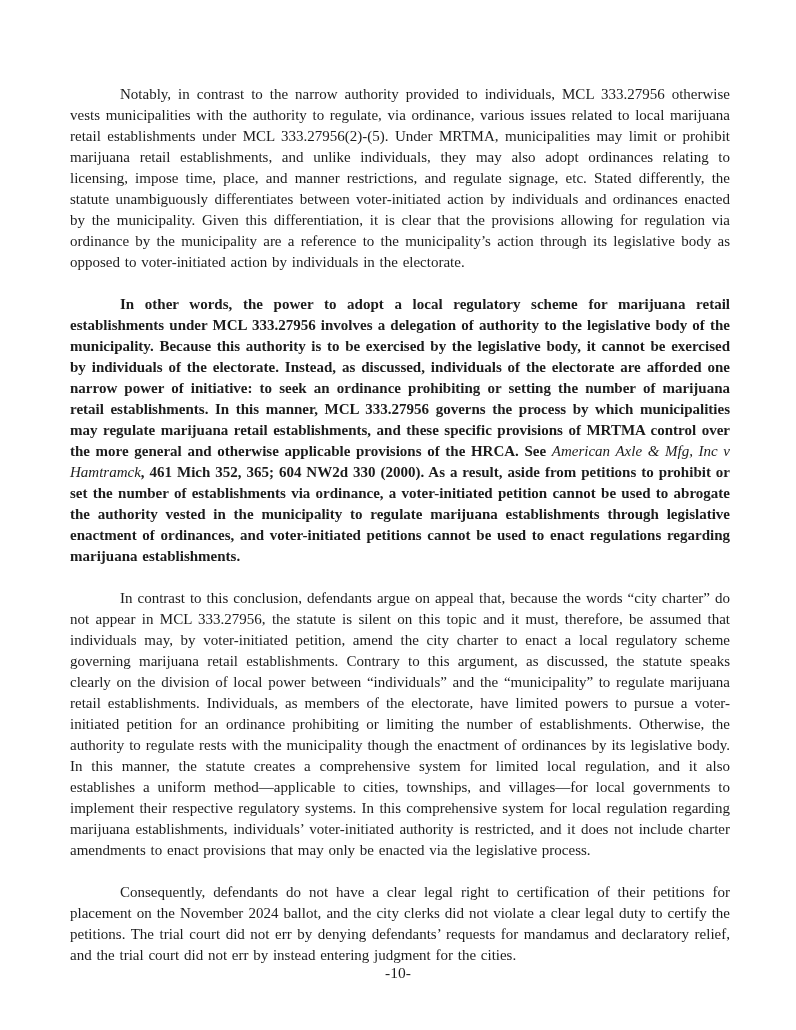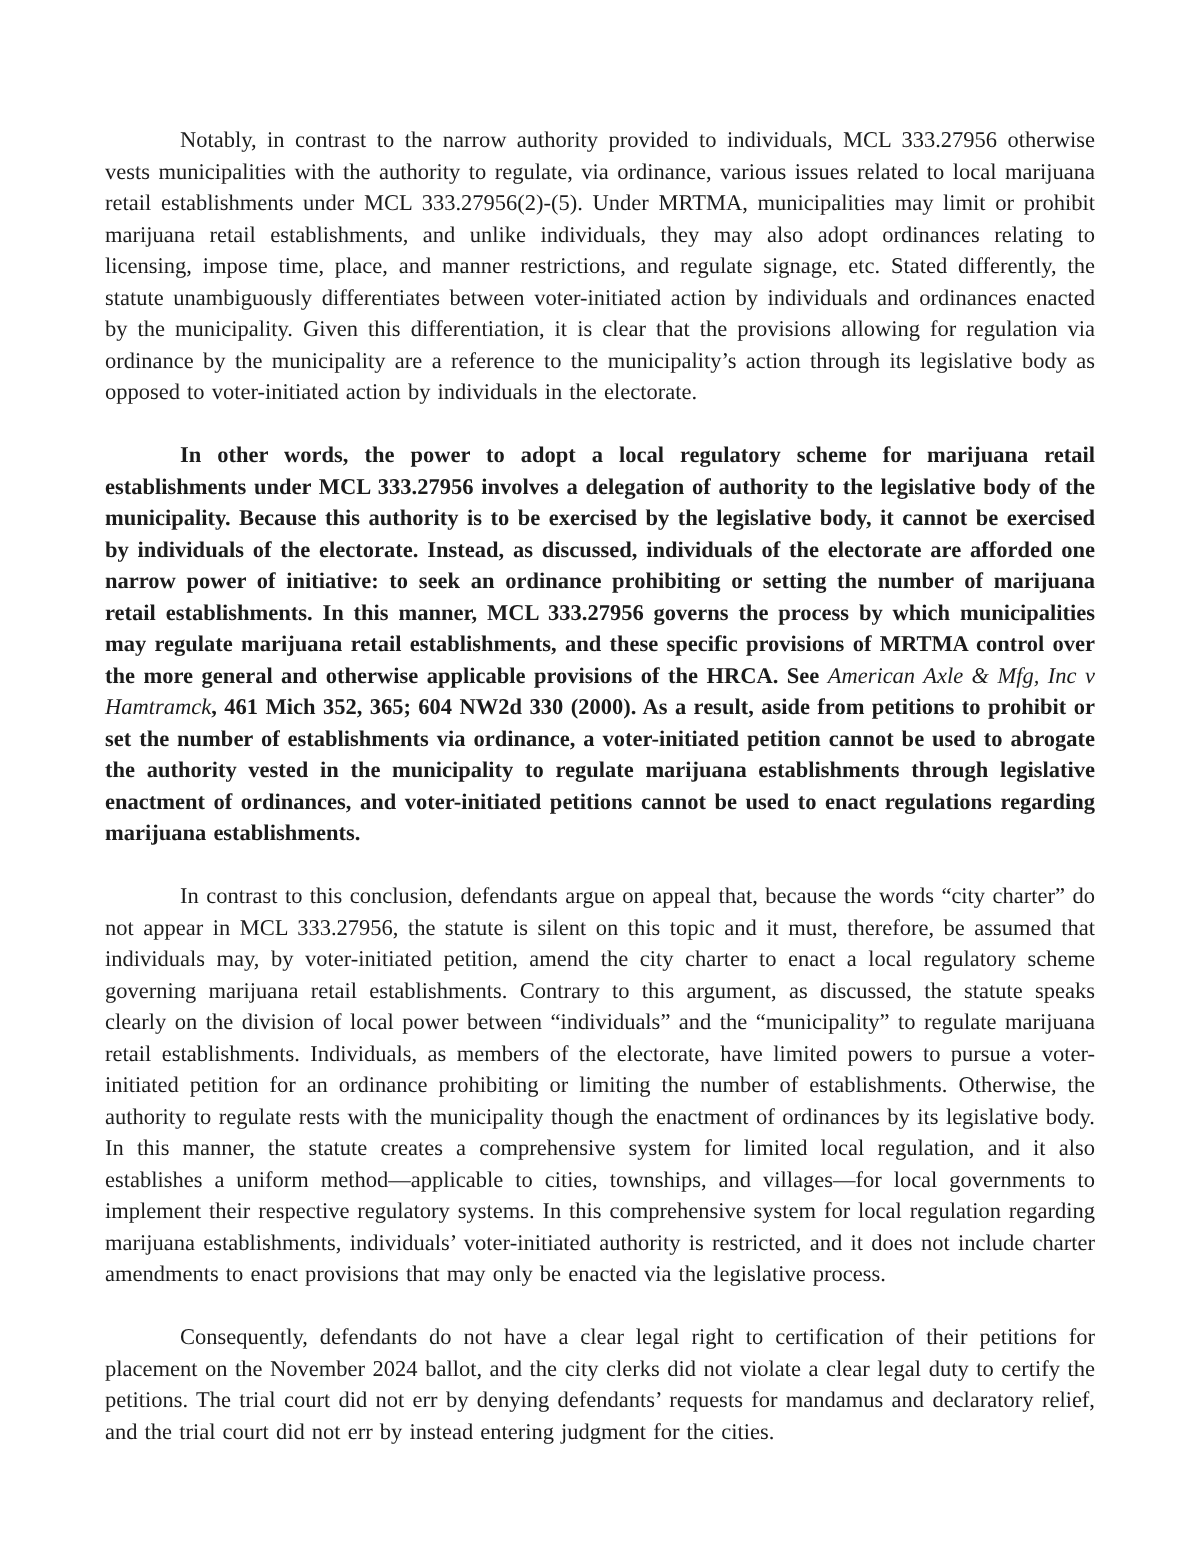--- a/index.html
+++ b/index.html
@@ -46,13 +46,14 @@
 </head>
 <body>
 
 <div class="page">
   <div class="body-text">
     <p>Notably, in contrast to the narrow authority provided to individuals, MCL 333.27956 otherwise vests municipalities with the authority to regulate, via ordinance, various issues related to local marijuana retail establishments under MCL 333.27956(2)-(5).  Under MRTMA, municipalities may limit or prohibit marijuana retail establishments, and unlike individuals, they may also adopt ordinances relating to licensing, impose time, place, and manner restrictions, and regulate signage, etc.  Stated differently, the statute unambiguously differentiates between voter-initiated action by individuals and ordinances enacted by the municipality.  Given this differentiation, it is clear that the provisions allowing for regulation via ordinance by the municipality are a reference to the municipality’s action through its legislative body as opposed to voter-initiated action by individuals in the electorate.</p>
     <p><span class="seg">In other words, the power to adopt a local regulatory scheme for marijuana retail establishments under MCL 333.27956 involves a delegation of authority to the legislative body of the municipality.  Because this authority is to be exercised by the legislative body, it cannot be exercised by individuals of the electorate.  Instead, as discussed, individuals of the electorate are afforded one narrow power of initiative: to seek an ordinance prohibiting or setting the number of marijuana retail establishments.  In this manner, MCL 333.27956 governs the process by which municipalities may regulate marijuana retail establishments, and these specific provisions of MRTMA control over the more general and otherwise applicable provisions of the HRCA.  See </span><span class="seg-italic">American Axle &amp; Mfg, Inc v Hamtramck</span><span class="seg">, 461 Mich 352, 365; 604 NW2d 330 (2000).  As a result, aside from petitions to prohibit or set the number of establishments via ordinance, a voter-initiated petition cannot be used to abrogate the authority vested in the municipality to regulate marijuana establishments through legislative enactment of ordinances, and voter-initiated petitions cannot be used to enact regulations regarding marijuana establishments.</span></p>
     <p>In contrast to this conclusion, defendants argue on appeal that, because the words “city charter” do not appear in MCL 333.27956, the statute is silent on this topic and it must, therefore, be assumed that individuals may, by voter-initiated petition, amend the city charter to enact a local regulatory scheme governing marijuana retail establishments.  Contrary to this argument, as discussed, the statute speaks clearly on the division of local power between “individuals” and the “municipality” to regulate marijuana retail establishments.  Individuals, as members of the electorate, have limited powers to pursue a voter-initiated petition for an ordinance prohibiting or limiting the number of establishments.  Otherwise, the authority to regulate rests with the municipality though the enactment of ordinances by its legislative body.  In this manner, the statute creates a comprehensive system for limited local regulation, and it also establishes a uniform method—applicable to cities, townships, and villages—for local governments to implement their respective regulatory systems.  In this comprehensive system for local regulation regarding marijuana establishments, individuals’ voter-initiated authority is restricted, and it does not include charter amendments to enact provisions that may only be enacted via the legislative process.</p>
     <p>Consequently, defendants do not have a clear legal right to certification of their petitions for placement on the November 2024 ballot, and the city clerks did not violate a clear legal duty to certify the petitions.  The trial court did not err by denying defendants’ requests for mandamus and declaratory relief, and the trial court did not err by instead entering judgment for the cities.</p>
   </div>
+  <div class="page-footer">-10-</div>
 </div>
 
 </body></html>

